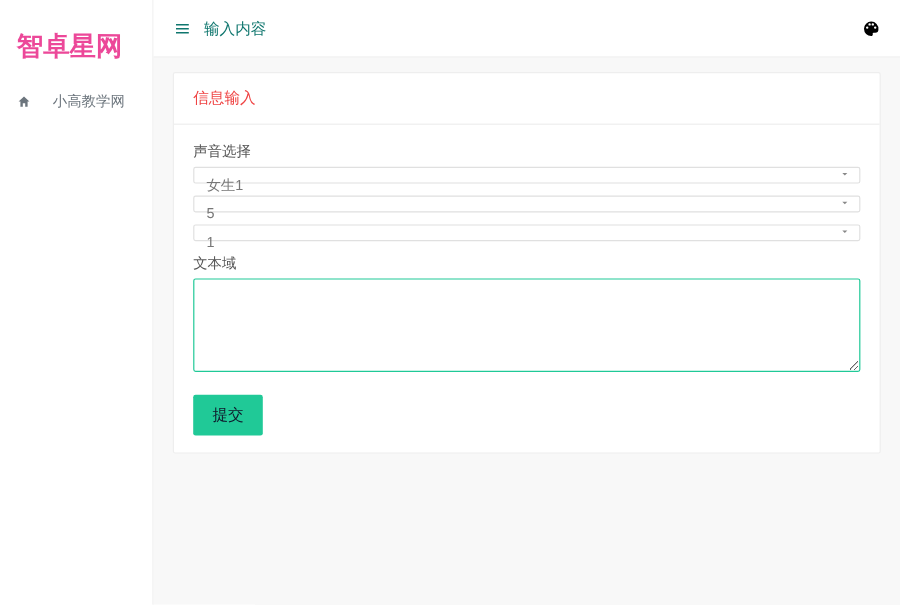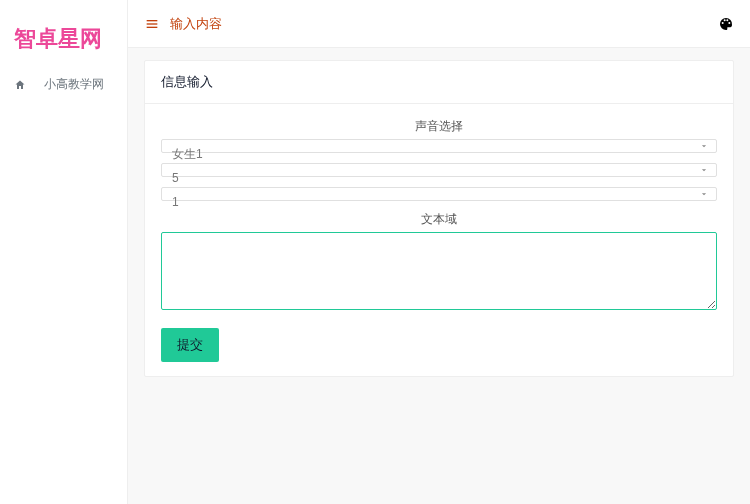--- a/index.html
+++ b/index.html
@@ -49,50 +49,49 @@
       border-bottom: 1px solid #eee;
       display: flex;
       align-items: center;
       padding: 0 16px;
       justify-content: space-between;
     }
     .topbar-left {
       display: flex;
       align-items: center;
       gap: 10px;
-      color: #c2410c;
+      color: #0f766e;
       font-size: 13px;
     }
     .menu-ic { display:inline-flex; width:16px; height:16px; cursor:pointer; }
     .palette-ic { display:inline-flex; width:16px; height:16px; cursor:pointer; }
     .content {
       flex: 1;
       padding: 12px 16px;
       overflow: auto;
     }
     .card {
       background: #fff;
       border: 1px solid #eee;
       border-radius: 2px;
     }
     .card-header {
       padding: 12px 16px;
       border-bottom: 1px solid #eee;
       font-size: 13px;
-      color: #0f172a;
+      color: #ef4444;
     }
     .card-body {
       padding: 14px 16px;
     }
     .form-label {
       font-size: 12px;
       color: #555;
       margin-bottom: 4px;
       display: block;
-      text-align: center;
     }
     .select-wrap {
       position: relative;
       margin-bottom: 10px;
     }
     .select {
       width: 100%;
       height: 14px;
       border: 1px solid #e0e0e0;
       border-radius: 2px;

